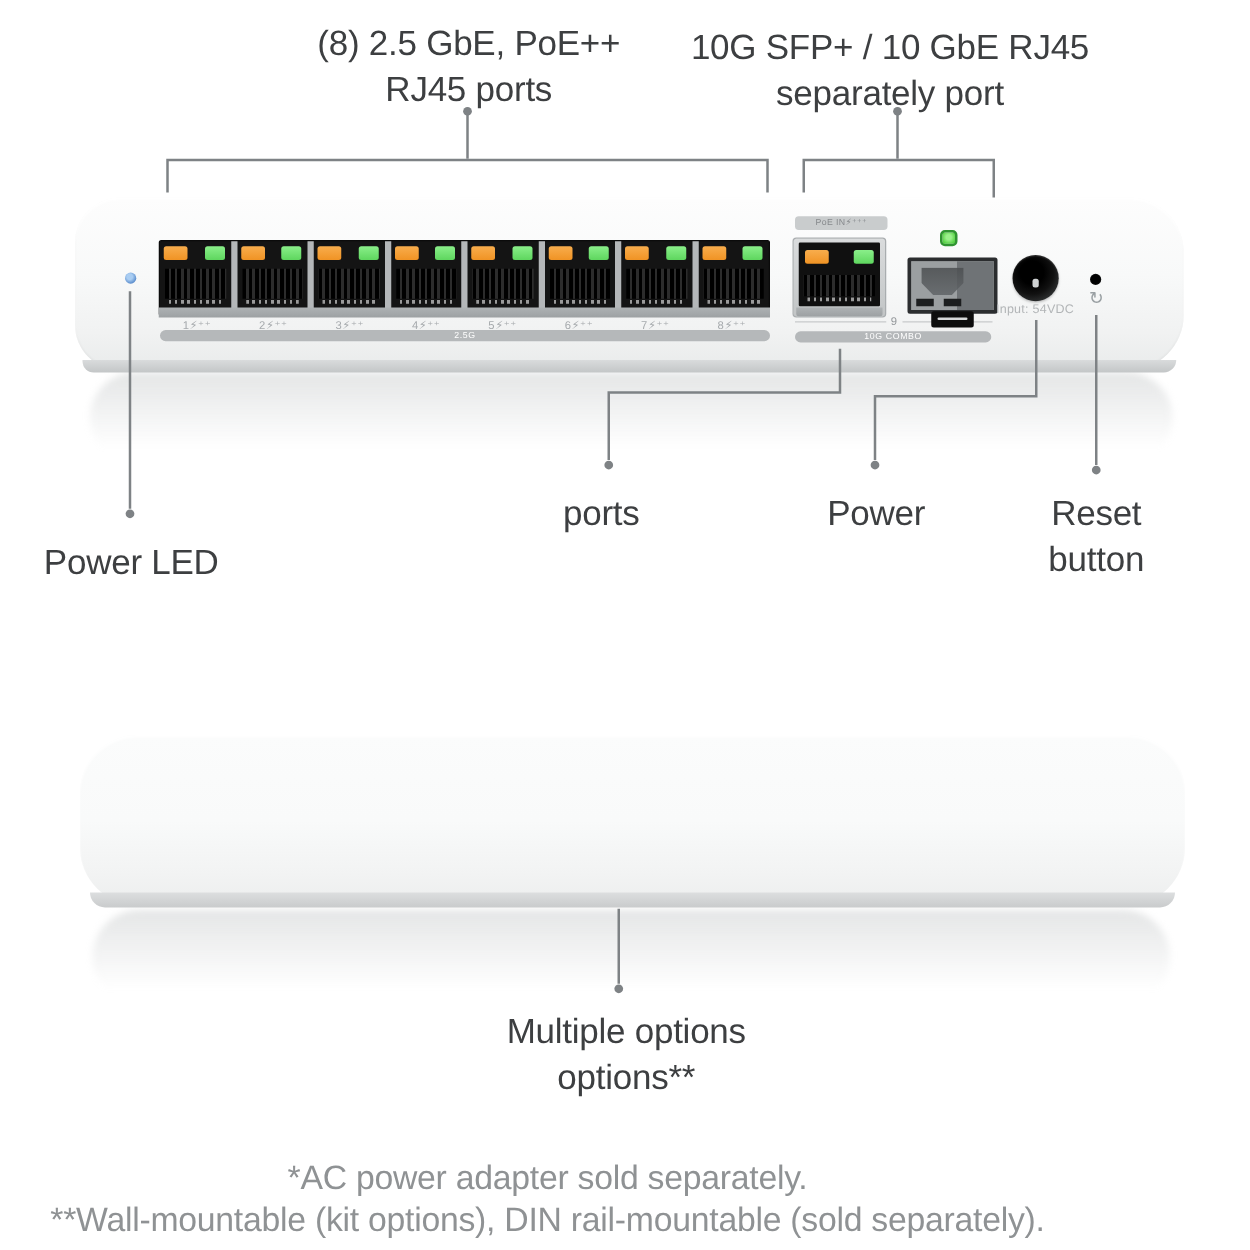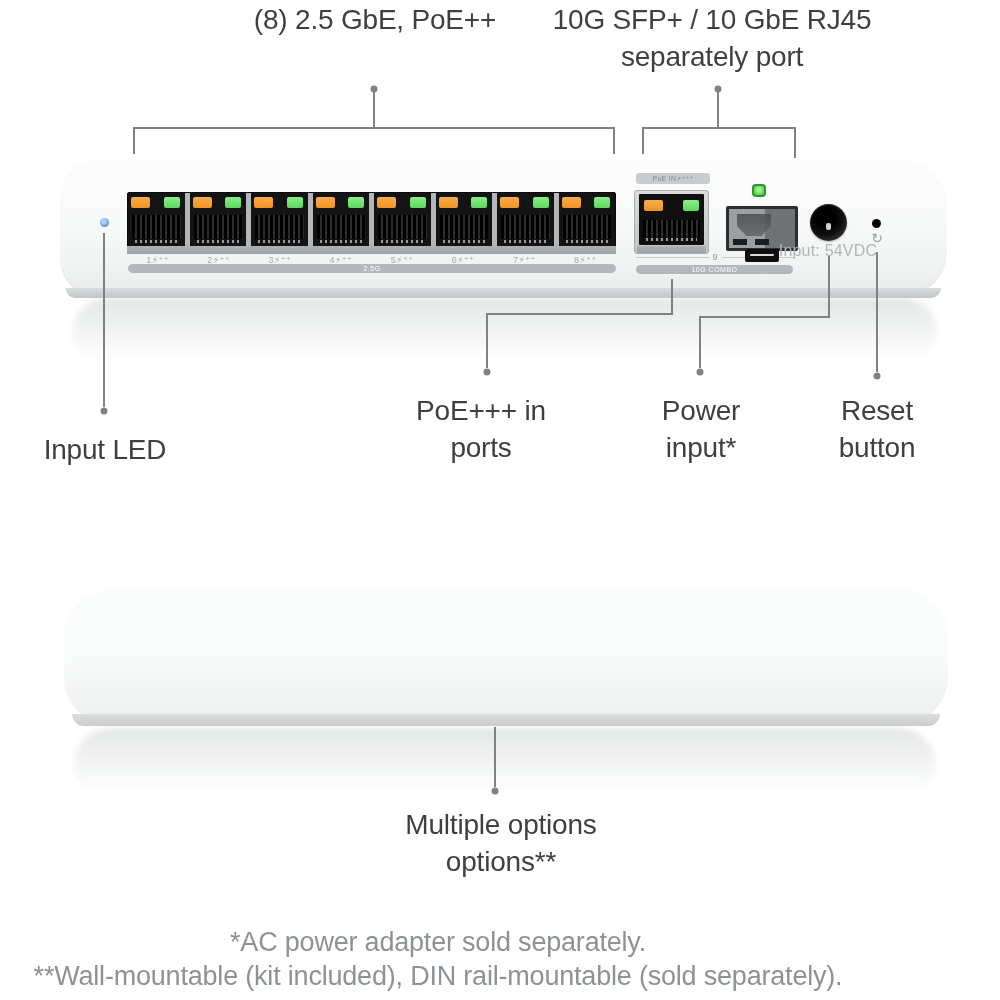--- a/index.html
+++ b/index.html
@@ -136,42 +136,43 @@
     position:absolute;left:810px;top:204px;width:37px;height:37px;z-index:3;border-radius:50%;
     background:radial-gradient(circle at 42% 38%,#000 0 30%,#111 55%,#2f3132 78%,#191a1b 100%);
     box-shadow:0 1px 2px rgba(0,0,0,.25), inset 0 1px 1px rgba(255,255,255,.15);
   }
   .power-jack::after{
     content:"";position:absolute;left:16px;top:19px;width:5px;height:7px;
     background:#cfd2d3;border-radius:2px;
   }
   .power-label{
     position:absolute;left:770px;top:242px;width:116px;z-index:3;text-align:center;
-    font-size:16px;color:#b2b5b7;letter-spacing:0.2px;
+    font-size:10px;color:#b2b5b7;letter-spacing:0.2px;
   }
   .reset-hole{
     position:absolute;left:872px;top:219px;width:9px;height:9px;z-index:3;border-radius:50%;
     background:radial-gradient(circle,#000 0 55%,#3c3e3f 100%);
   }
   .reset-glyph{
     position:absolute;left:867px;top:230px;width:20px;z-index:3;text-align:center;
     font-size:14px;color:#9aa0a3;
   }
   .system-led{
     position:absolute;left:100px;top:218px;width:9px;height:9px;z-index:3;border-radius:50%;
     background:radial-gradient(circle at 42% 38%,#a9cdf2 0 30%,#4a7fc4 80%);
   }
 </style>
 </head>
 <body>
 
-<div class="callout-label" style="left:155px;top:1px;width:440px;">
+<div class="callout-label" style="left:155px;top:16px;width:440px;">
   <div>(8) 2.5 GbE, PoE++</div>
-</div>
-<div class="callout-label" style="left:492px;top:1px;width:440px;">
+  <div>RJ45 ports</div>
+</div>
+<div class="callout-label" style="left:492px;top:19px;width:440px;">
   <div>10G SFP+ / 10 GbE RJ45</div>
   <div>separately port</div>
 </div>
 
 <svg class="callouts" width="1000" height="1000" viewBox="0 0 1000 1000">
   <g>
     <circle cx="374" cy="89" r="3.5"></circle>
     <line x1="374" y1="92" x2="374" y2="127"></line>
     <polyline points="134,154 134,128 614,128 614,154"></polyline>
   </g>
@@ -292,39 +293,37 @@
 <div class="sfp-tab"></div>
 <div class="chassis-bar" style="left:636px;top:265px;width:157px;">10G COMBO</div>
 
 <div class="power-jack"></div>
 <div class="power-label">Input: 54VDC</div>
 <div class="reset-hole"></div>
 <div class="reset-glyph">↻</div>
 <div class="system-led"></div>
 
 <div class="callout-label" style="left:5px;top:431px;width:200px;">
-  <div>Input LED</div>
+  <div>Power LED</div>
 </div>
 <div class="callout-label" style="left:331px;top:392px;width:300px;">
-  <div>PoE+++ in</div>
   <div>ports</div>
 </div>
 <div class="callout-label" style="left:551px;top:392px;width:300px;text-align:center;">
   <div>Power</div>
-  <div>input*</div>
 </div>
 <div class="callout-label" style="left:737px;top:392px;width:280px;">
   <div>Reset</div>
   <div>button</div>
 </div>
 
 <div class="device-bottom"></div>
 <div class="reflection" style="left:74px;top:728px;width:862px;height:75px;border-radius:44px;"></div>
 
 <div class="callout-label" style="left:301px;top:806px;width:400px;">
   <div>Multiple options</div>
   <div>options**</div>
 </div>
 
 <div class="footnotes">
   <div>*AC power adapter sold separately.</div>
-  <div>**Wall-mountable (kit included), DIN rail-mountable (sold separately).</div>
+  <div>**Wall-mountable (kit options), DIN rail-mountable (sold separately).</div>
 </div>
 
 </body></html>

